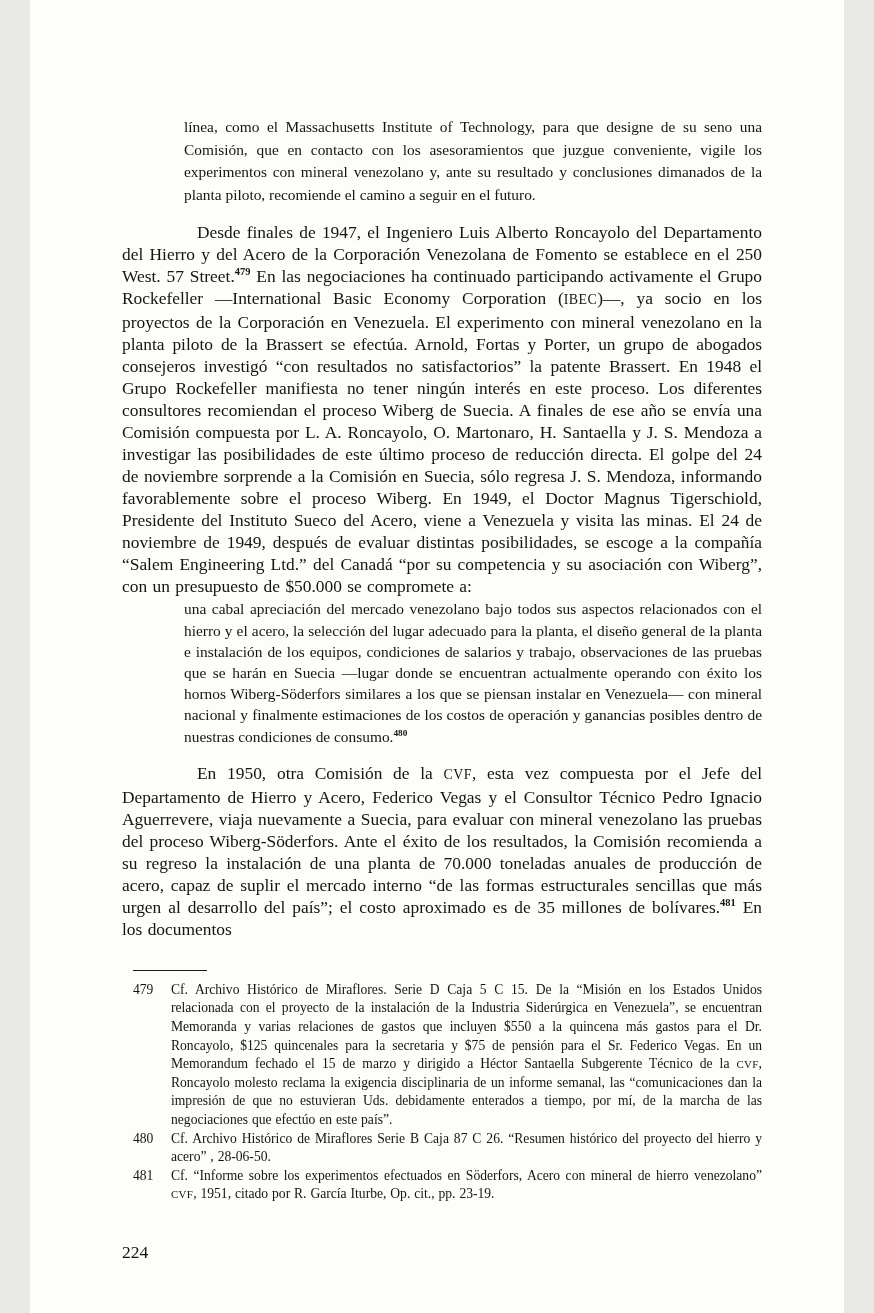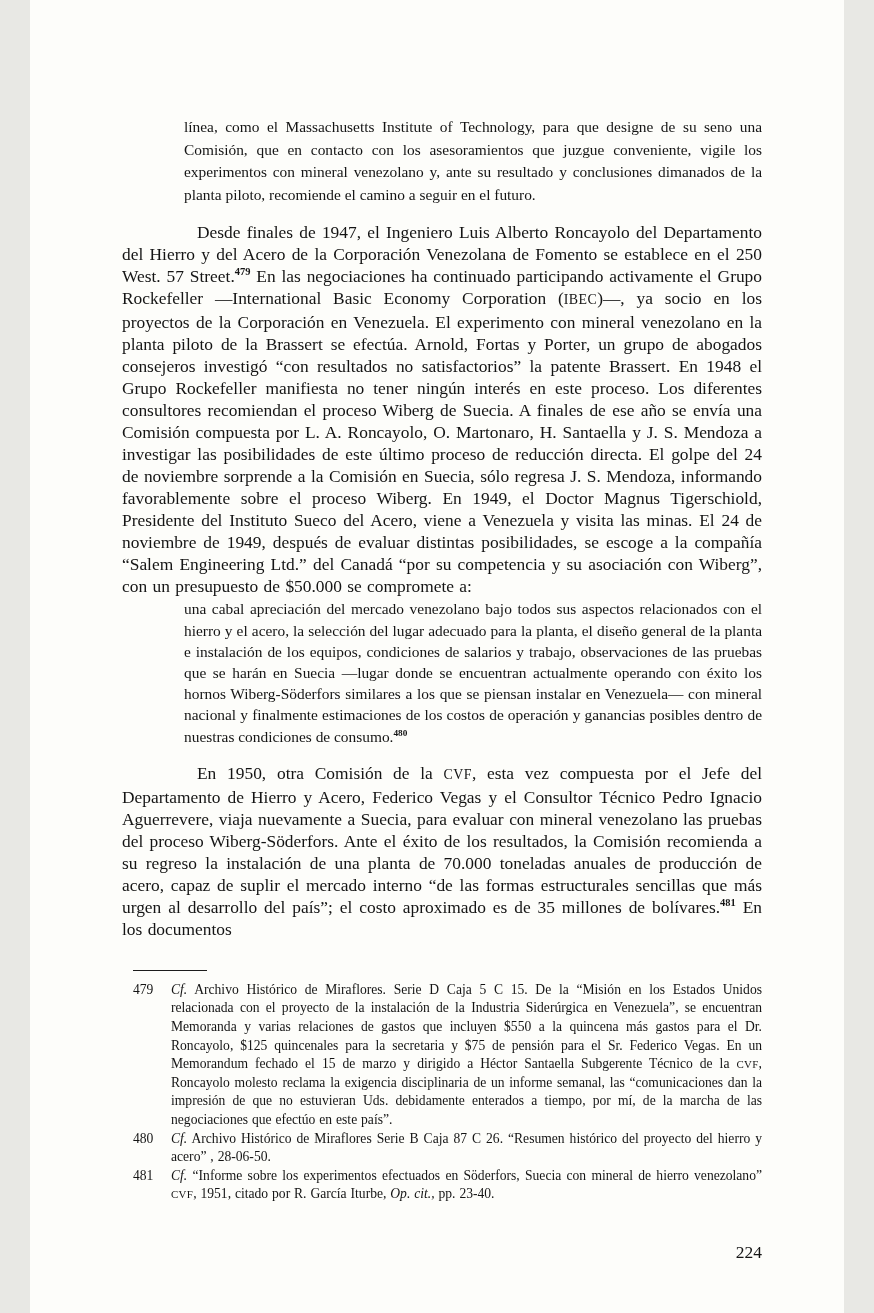--- a/index.html
+++ b/index.html
@@ -41,27 +41,27 @@
     margin:30px 0 10px 11px;
   }
   .footnotes {
     font-size:13.6px;
     line-height:18.6px;
   }
   .fn { display:flex; }
   .fn-num { flex:none; width:49px; padding-left:11px; box-sizing:border-box; }
   .fn-text { flex:1; text-align:justify; word-spacing:0.5px; }
   .page-num {
-    text-align:right;
+    text-align:left;
     margin-top:38px;
     font-size:17.5px;
   }
   .sup { vertical-align:super; font-size:0.6em; font-weight:700; line-height:0; }
   .sc  { font-size:0.8em; letter-spacing:0.03em; }
-  .i   { font-style:italic; }
+  .i   { }
 </style>
 </head>
 <body>
 
 <div class="page">
 
   <p id="quote-top" class="quote"><span>línea, como el Massachusetts Institute of Technology, para que designe de su seno una Comisión, que en contacto con los asesoramientos que juzgue conveniente, vigile los experimentos con mineral venezolano y, ante su resultado y conclusiones dimanados de la planta piloto, recomiende el camino a seguir en el futuro.</span></p>
 
   <p id="para1" class="body-para"><span>Desde finales de 1947, el Ingeniero Luis Alberto Roncayolo del Departamento del Hierro y del Acero de la Corporación Venezolana de Fomento se establece en el 250 West. 57 Street.</span><span class="sup">479</span><span> En las negociaciones ha continuado participando activamente el Grupo Rockefeller —International Basic Economy Corporation (</span><span class="sc">IBEC</span><span>)—, ya socio en los proyectos de la Corporación en Venezuela. El experimento con mineral venezolano en la planta piloto de la Brassert se efectúa. Arnold, Fortas y Porter, un grupo de abogados consejeros investigó “con resultados no satisfactorios” la patente Brassert. En 1948 el Grupo Rockefeller manifiesta no tener ningún interés en este proceso. Los diferentes consultores recomiendan el proceso Wiberg de Suecia. A finales de ese año se envía una Comisión compuesta por L. A. Roncayolo, O. Martonaro, H. Santaella y J. S. Mendoza a investigar las posibilidades de este último proceso de reducción directa. El golpe del 24 de noviembre sorprende a la Comisión en Suecia, sólo regresa J. S. Mendoza, informando favorablemente sobre el proceso Wiberg. En 1949, el Doctor Magnus Tigerschiold, Presidente del Instituto Sueco del Acero, viene a Venezuela y visita las minas. El 24 de noviembre de 1949, después de evaluar distintas posibilidades, se escoge a la compañía “Salem Engineering Ltd.” del Canadá “por su competencia y su asociación con Wiberg”, con un presupuesto de $50.000 se compromete a:</span></p>
 
@@ -75,19 +75,19 @@
     <div class="fn">
       <span class="fn-num">479</span>
       <span class="fn-text"><span class="i">Cf.</span><span> Archivo Histórico de Miraflores. Serie D Caja 5 C 15. De la “Misión en los Estados Unidos relacionada con el proyecto de la instalación de la Industria Siderúrgica en Venezuela”, se encuentran Memoranda y varias relaciones de gastos que incluyen $550 a la quincena más gastos para el Dr. Roncayolo, $125 quincenales para la secretaria y $75 de pensión para el Sr. Federico Vegas. En un Memorandum fechado el 15 de marzo y dirigido a Héctor Santaella Subgerente Técnico de la </span><span class="sc">CVF</span><span>, Roncayolo molesto reclama la exigencia disciplinaria de un informe semanal, las “comunicaciones dan la impresión de que no estuvieran Uds. debidamente enterados a tiempo, por mí, de la marcha de las negociaciones que efectúo en este país”.</span></span>
     </div>
     <div class="fn">
       <span class="fn-num">480</span>
       <span class="fn-text"><span class="i">Cf.</span><span> Archivo Histórico de Miraflores Serie B Caja 87 C 26. “Resumen histórico del proyecto del hierro y acero” , 28-06-50.</span></span>
     </div>
     <div class="fn">
       <span class="fn-num">481</span>
-      <span class="fn-text"><span class="i">Cf.</span><span> “Informe sobre los experimentos efectuados en Söderfors, Suecia con mineral de hierro venezolano” </span><span class="sc">CVF</span><span>, 1951, citado por R. García Iturbe, </span><span class="i">Op. cit.,</span><span> pp. 23-40.</span></span>
+      <span class="fn-text"><span class="i">Cf.</span><span> “Informe sobre los experimentos efectuados en Söderfors, Acero con mineral de hierro venezolano” </span><span class="sc">CVF</span><span>, 1951, citado por R. García Iturbe, </span><span class="i">Op. cit.,</span><span> pp. 23-19.</span></span>
     </div>
   </div>
 
   <div class="page-num">224</div>
 
 </div>
 
 </body></html>

